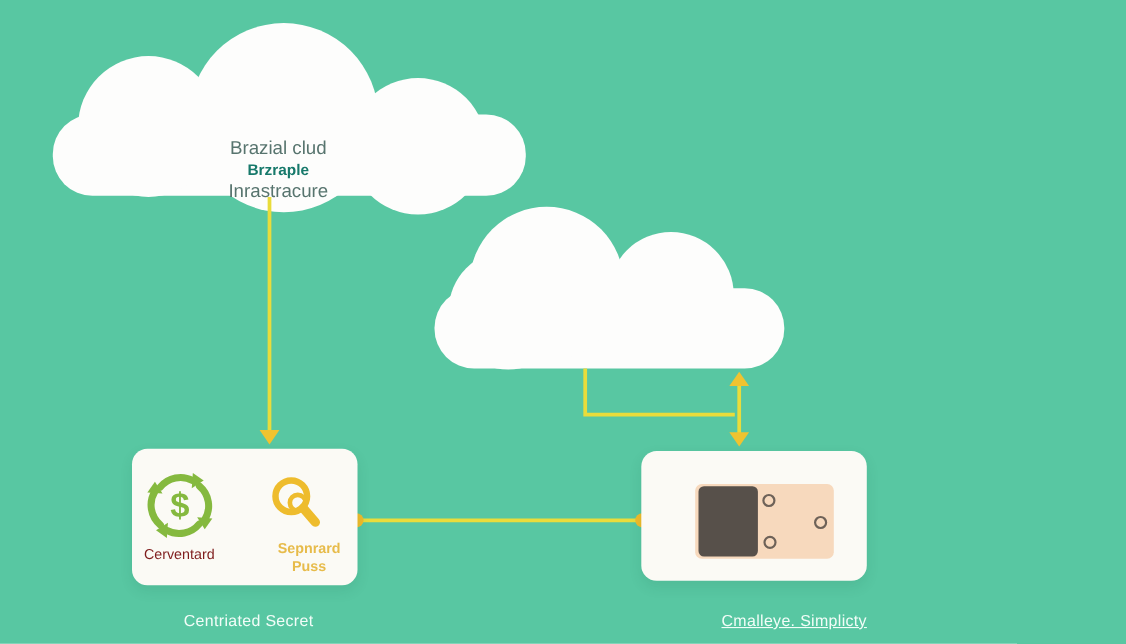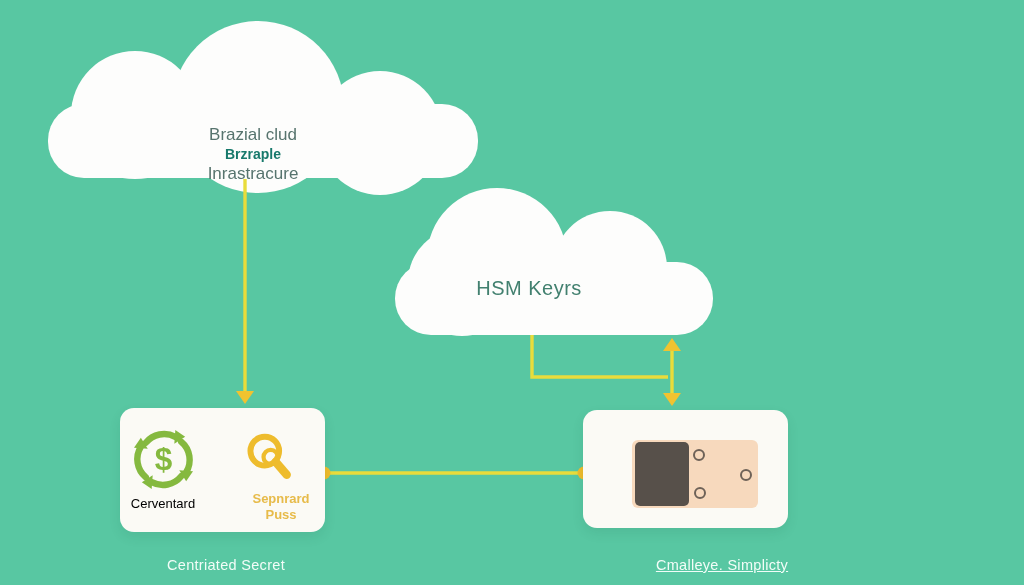--- a/index.html
+++ b/index.html
@@ -35,21 +35,21 @@
   .box-left{left:120px;top:408px;width:205px;height:124px;}
   .box-right{left:583px;top:410px;width:205px;height:118px;}
   .icon{position:absolute;}
   .item-label{
     position:absolute;
     transform:translateX(-50%);
     font-size:13px;
     text-align:center;
     line-height:16px;
   }
-  .green-label{color:#000000;}
+  .green-label{color:#7f1d1d;}
   .gold-label{color:#e7bb4a;font-weight:bold;}
   .caption{
     position:absolute;
     transform:translateX(-50%);
     font-size:14.5px;
     color:#f2fdf8;
     letter-spacing:.3px;
     white-space:nowrap;
     margin-top:16px;
   }
@@ -114,21 +114,20 @@
       <circle cx="584" cy="473" r="6.5" fill="#f0bb2b"></circle>
     </g>
   </svg>
 
   <div class="cloud-text" style="left:253px;top:97px;margin-top:28px;">
     <div class="ln">Brazial clud</div>
     <div class="ln bold">Brzraple</div>
     <div class="ln">Inrastracure</div>
   </div>
 
-  <div class="hsm-label" style="left:529px;top:277px;">HSM Keyrs</div>
 
   <div class="box box-left">
 
     <svg class="icon" style="left:12px;top:20px;" width="63" height="63" viewBox="0 0 64 64">
       <g stroke="#85b93f" stroke-width="6.5" fill="none" stroke-linecap="round">
         <path d="M 14 15 A 24 24 0 0 1 44 9"></path>
         <path d="M 50 14 A 24 24 0 0 1 55 45"></path>
         <path d="M 50 49 A 24 24 0 0 1 20 55"></path>
         <path d="M 14 50 A 24 24 0 0 1 9 19"></path>
       </g>

